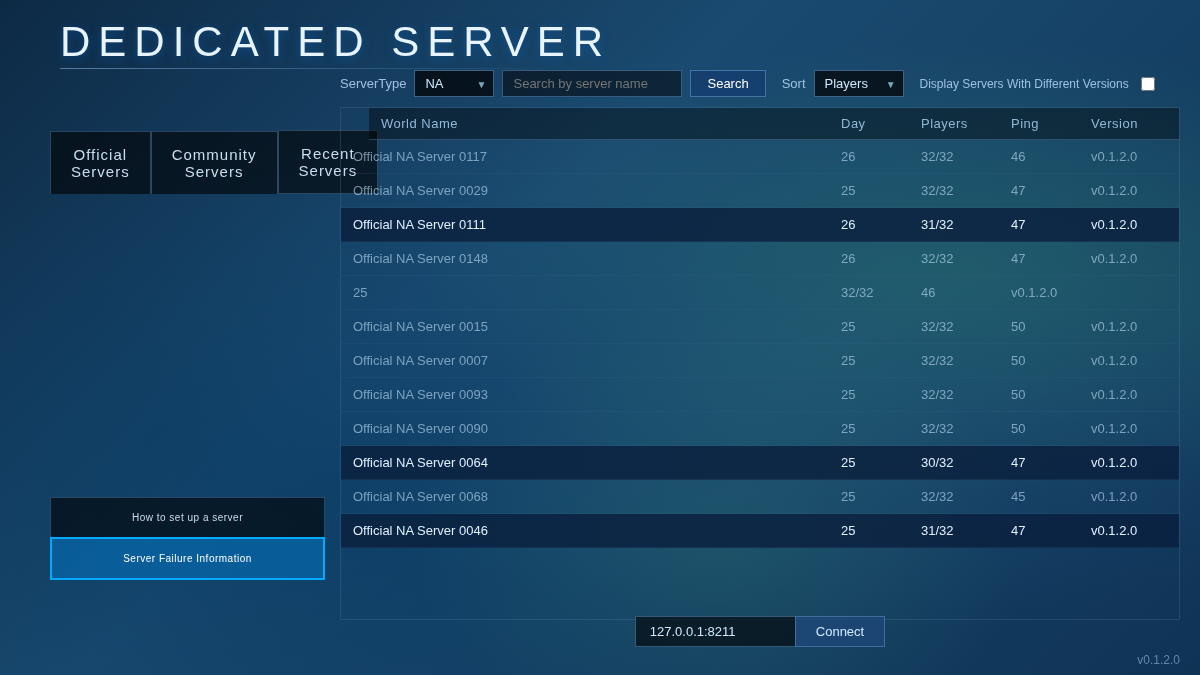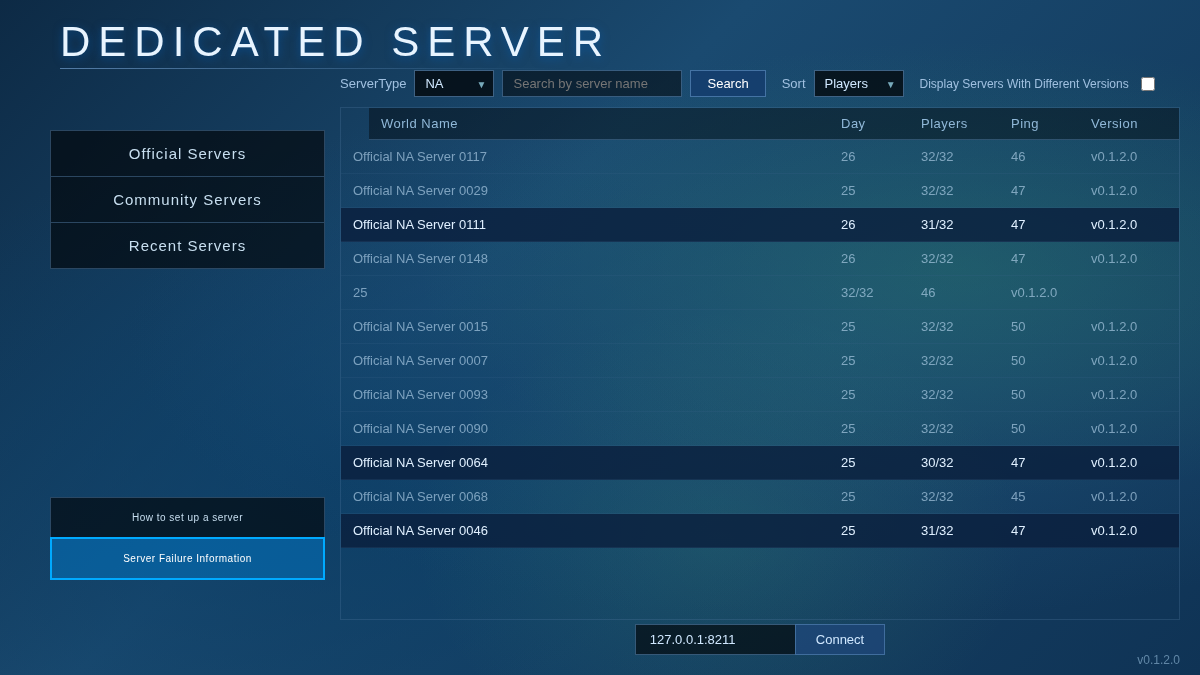--- a/index.html
+++ b/index.html
@@ -53,22 +53,23 @@
       text-shadow: 0 2px 10px rgba(0,100,200,0.5);
     }
 
     
     .sidebar {
       position: absolute;
       top: 130px;
       left: 50px;
       width: 275px;
       display: flex;
-      flex-direction: column;
+      flex-direction: row;
       gap: 0;
+      align-items: flex-end;
     }
 
     .sidebar-btn {
       background: rgba(0, 0, 0, 0.6);
       border: 1px solid rgba(80, 120, 160, 0.5);
       color: #c8dff0;
       padding: 14px 20px;
       font-size: 15px;
       font-weight: 500;
       text-align: center;
@@ -287,21 +288,21 @@
       padding: 0 12px;
     }
 
     .table-row.highlighted .td {
       color: #e0f0ff;
     }
 
     
     .connect-bar {
       position: absolute;
-      bottom: 20px;
+      bottom: 28px;
       left: 340px;
       right: 20px;
       display: flex;
       align-items: center;
       justify-content: center;
       gap: 0;
     }
 
     .connect-input {
       background: rgba(0,0,0,0.6);

